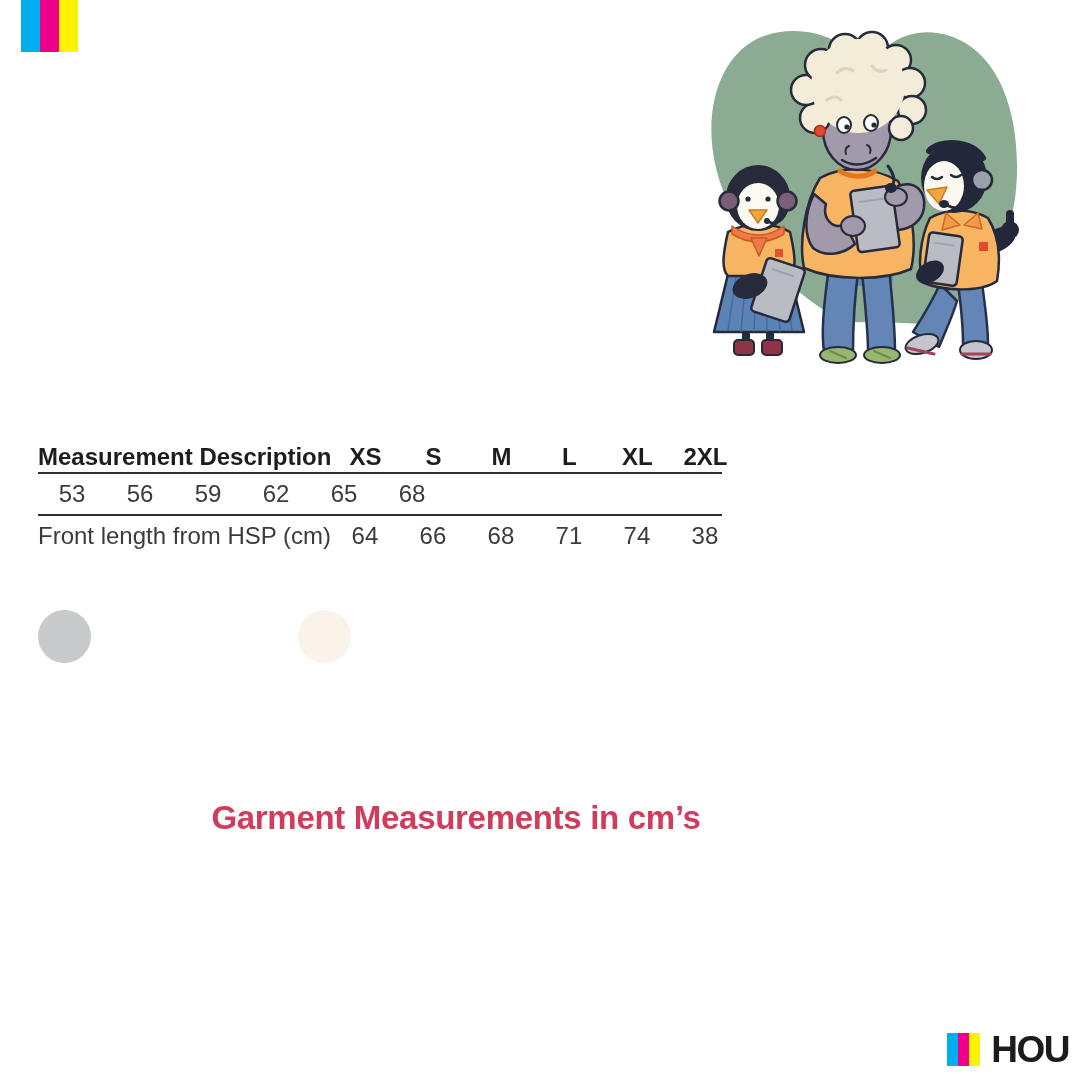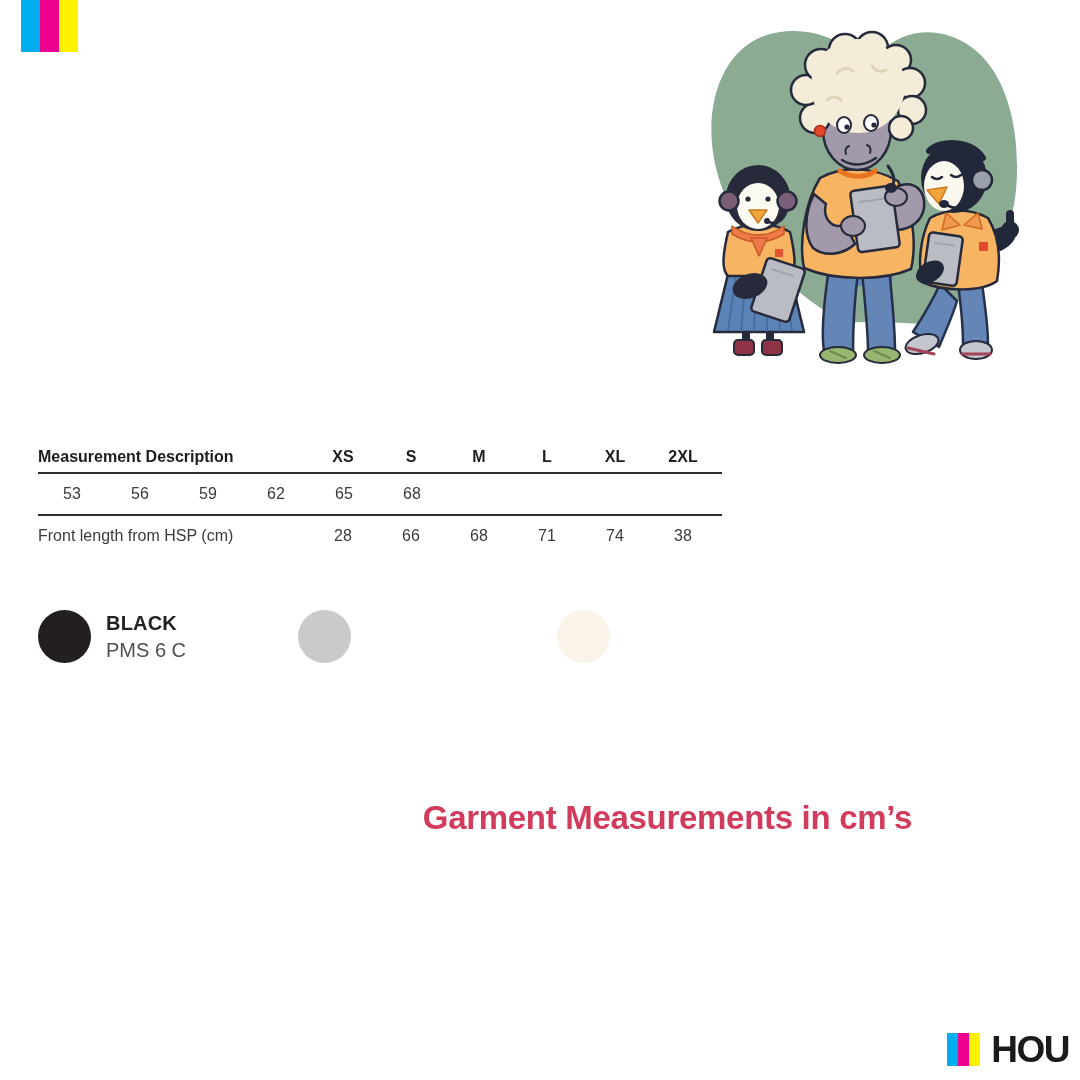--- a/index.html
+++ b/index.html
@@ -9,42 +9,42 @@
   }
   
   .cmyk-corner{position:absolute;left:21px;top:0;display:flex;}
   .cmyk-corner .bar{width:19px;height:52px;}
 
   
   .illustration{position:absolute;left:692px;top:18px;width:340px;height:352px;}
 
   
   .spec-table{position:absolute;left:38px;top:441px;width:684px;}
-  .t-row{display:flex;align-items:center;height:40px;border-bottom:2px solid #2e2e30;font-size:16px;color:#3b3b3d;}
+  .t-row{display:flex;align-items:center;height:40px;border-bottom:2px solid #2e2e30;font-size:24px;color:#3b3b3d;}
   .t-row.t-header{height:31px;font-weight:bold;color:#1d1d1f;}
   .t-row.last{border-bottom:none;}
   .cell{white-space:nowrap;}
   .cell.desc{flex:0 0 271px;text-align:left;}
   .cell.size{flex:0 0 68px;text-align:center;}
 
   
   .colorways{position:absolute;left:38px;top:610px;width:1010px;height:56px;}
   .swatch{position:absolute;top:0;display:flex;gap:15px;height:54px;}
   .swatch:nth-of-type(1){left:0;}
   .swatch:nth-of-type(2){left:260px;}
   .swatch:nth-of-type(3){left:519px;}
   .swatch:nth-of-type(4){left:780px;}
   .dot{width:53px;height:53px;border-radius:50%;flex:0 0 auto;background:#ccc;}
   .labels{display:flex;flex-direction:column;justify-content:center;}
   .cname{font-size:20px;font-weight:bold;color:#232325;line-height:27px;letter-spacing:0.2px;}
   .pms{font-size:20px;color:#4e4f53;line-height:27px;}
   .pms:empty{display:none;}
 
   
-  .title{position:absolute;left:0;top:799px;width:912px;text-align:right;
+  .title{position:absolute;left:0;top:799px;width:912px;text-align:center;
          font-size:33px;font-weight:bold;letter-spacing:-0.3px;color:#d23c5c;}
 
   
   .footer-logo{position:absolute;right:11px;bottom:14px;display:flex;align-items:center;}
   .fbar{width:11px;height:33px;}
   .ftext{font-size:37px;font-weight:bold;color:#1b1b1d;letter-spacing:-1.5px;line-height:33px;margin-left:11px;}
 </style>
 </head>
 <body>
 
@@ -171,38 +171,31 @@
   <div class="t-row">
     <div class="cell size">53</div>
     <div class="cell size">56</div>
     <div class="cell size">59</div>
     <div class="cell size">62</div>
     <div class="cell size">65</div>
     <div class="cell size">68</div>
   </div>
   <div class="t-row last">
     <div class="cell desc">Front length from HSP (cm)</div>
-    <div class="cell size">28</div>
+    <div class="cell size">64</div>
     <div class="cell size">66</div>
     <div class="cell size">68</div>
     <div class="cell size">71</div>
     <div class="cell size">74</div>
     <div class="cell size">38</div>
   </div>
 </div>
 
 <div class="colorways">
   <div class="swatch">
-    <span class="dot" style="background: rgb(35, 31, 32);"></span>
-    <span class="labels">
-      <span class="cname">BLACK</span>
-      <span class="pms">PMS 6 C</span>
-    </span>
-  </div>
-  <div class="swatch">
     <span class="dot" style="background: rgb(201, 202, 204);"></span>
   </div>
   <div class="swatch">
     <span class="dot" style="background: rgb(250, 243, 234);"></span>
   </div>
 </div>
 
 <div class="title" style="color: rgb(210, 60, 92);">Garment Measurements in cm’s</div>
 
 <div class="footer-logo">

